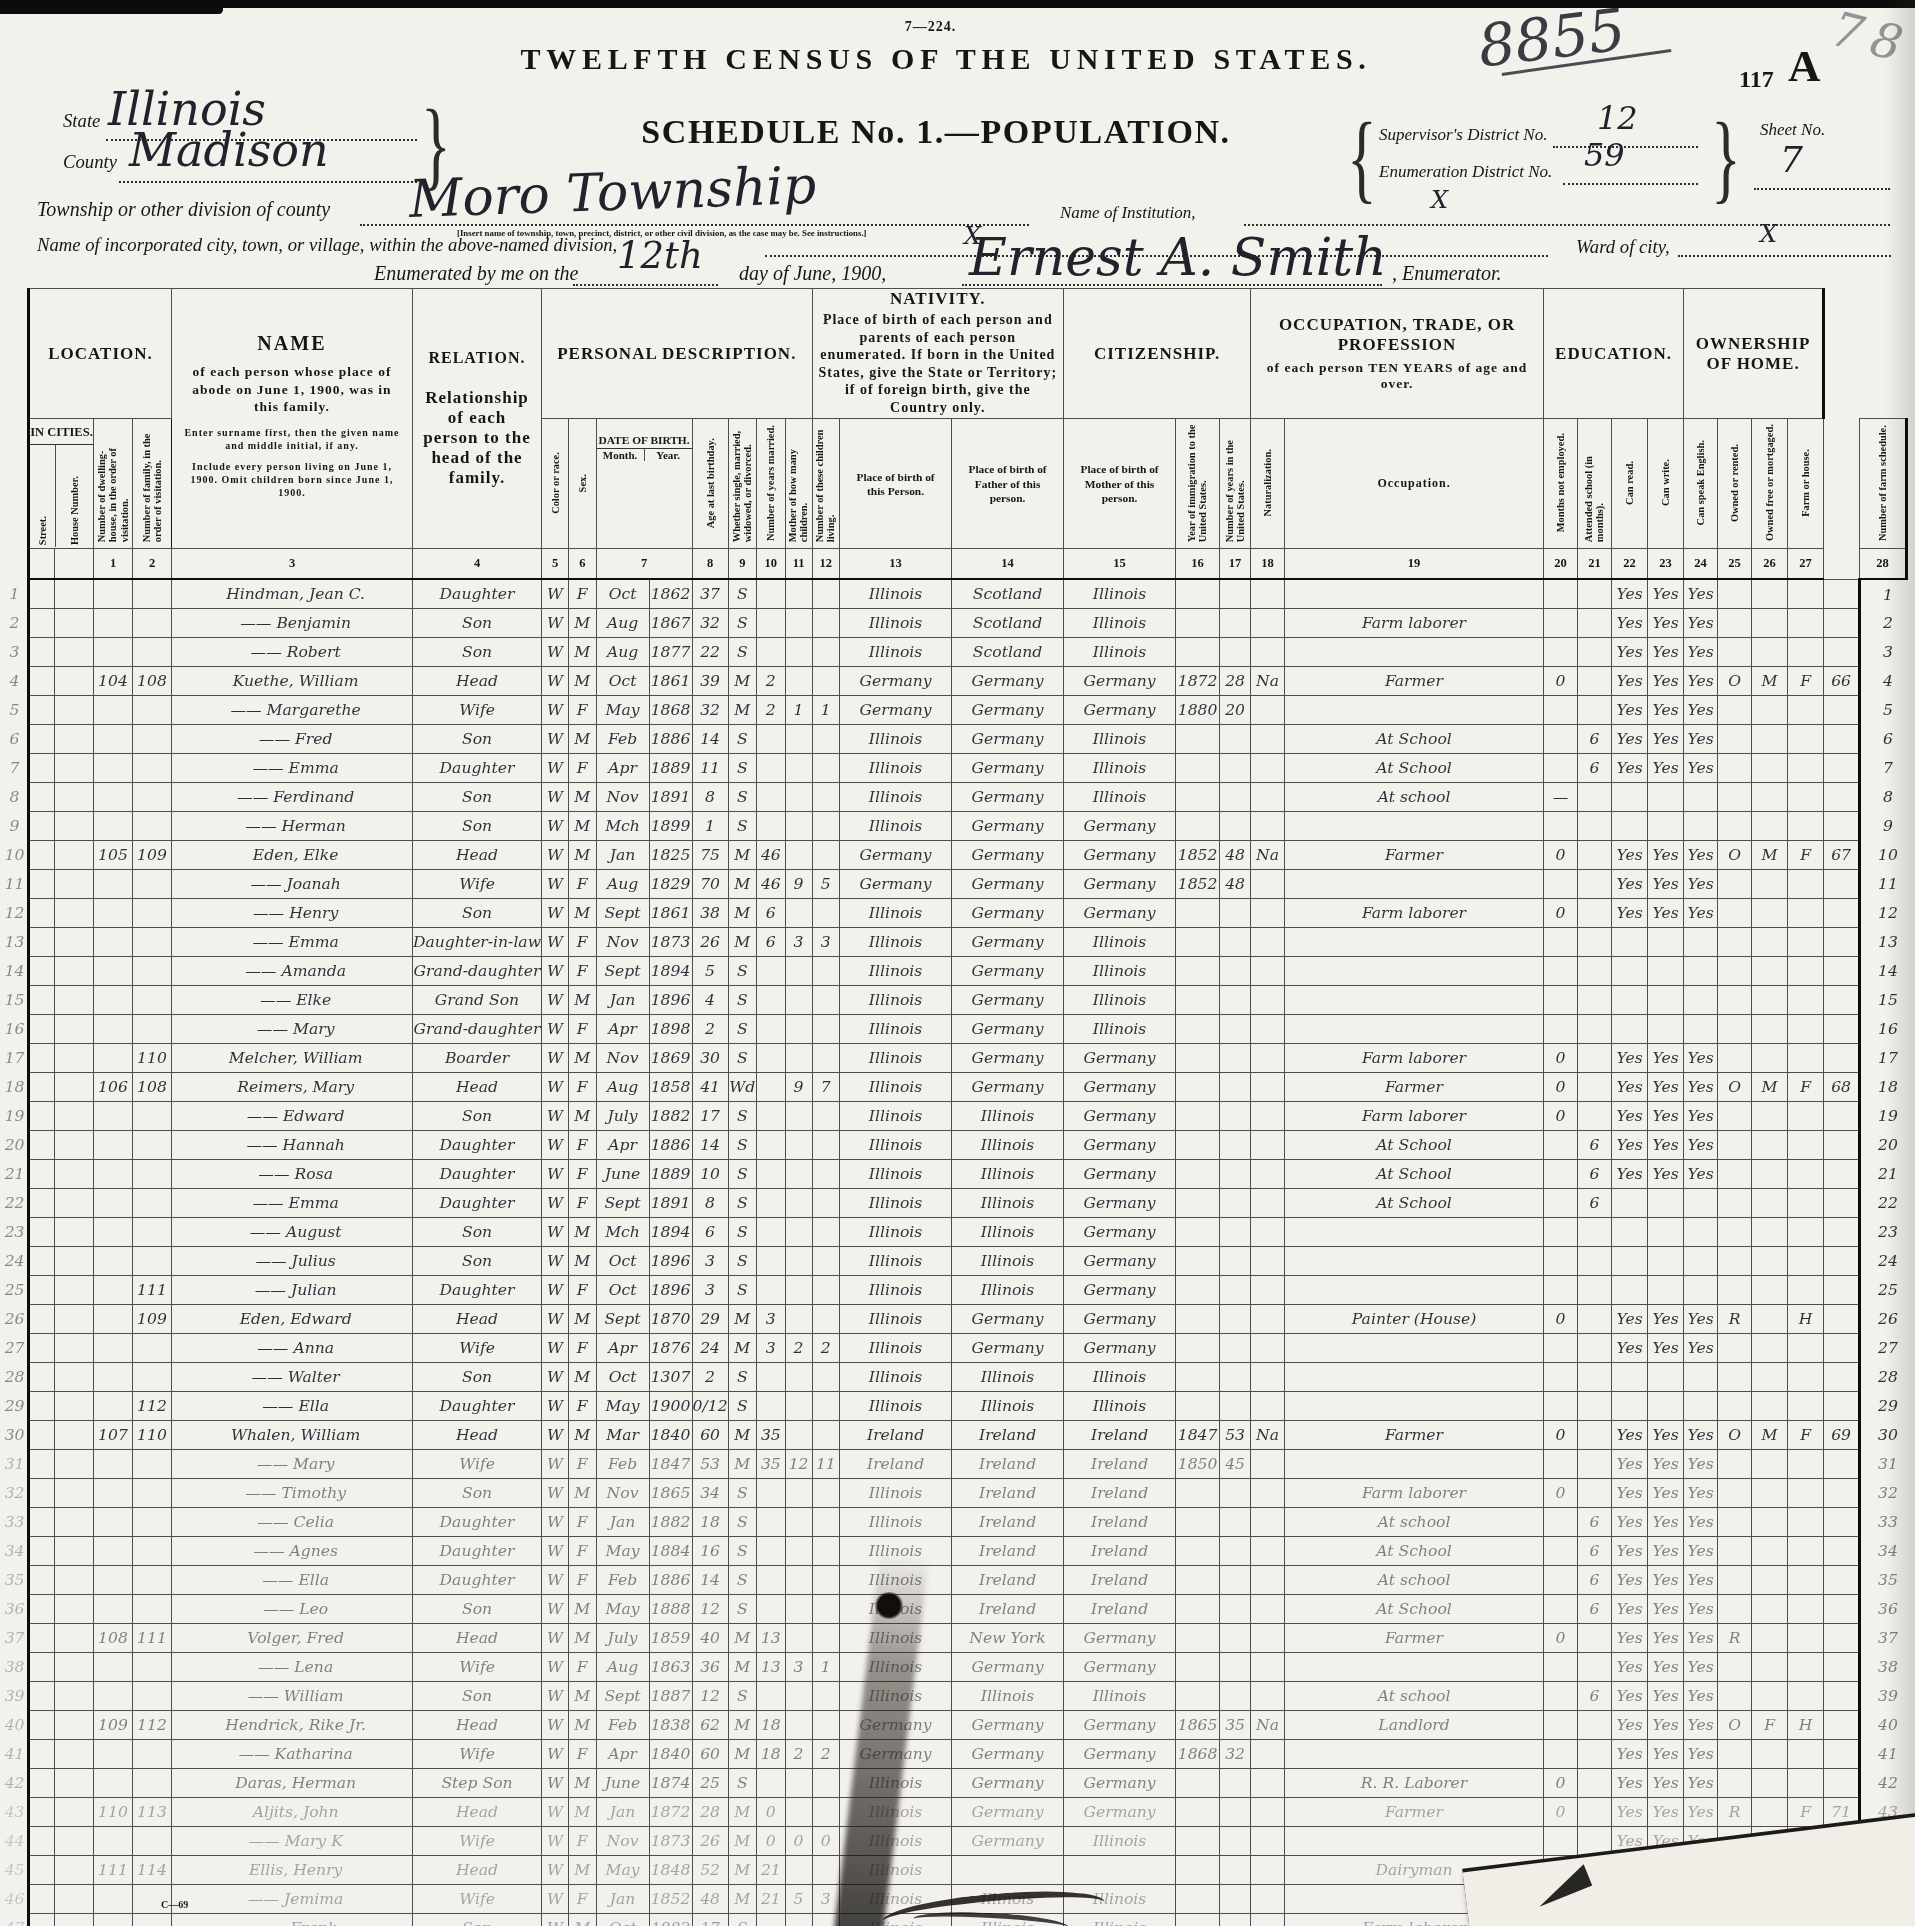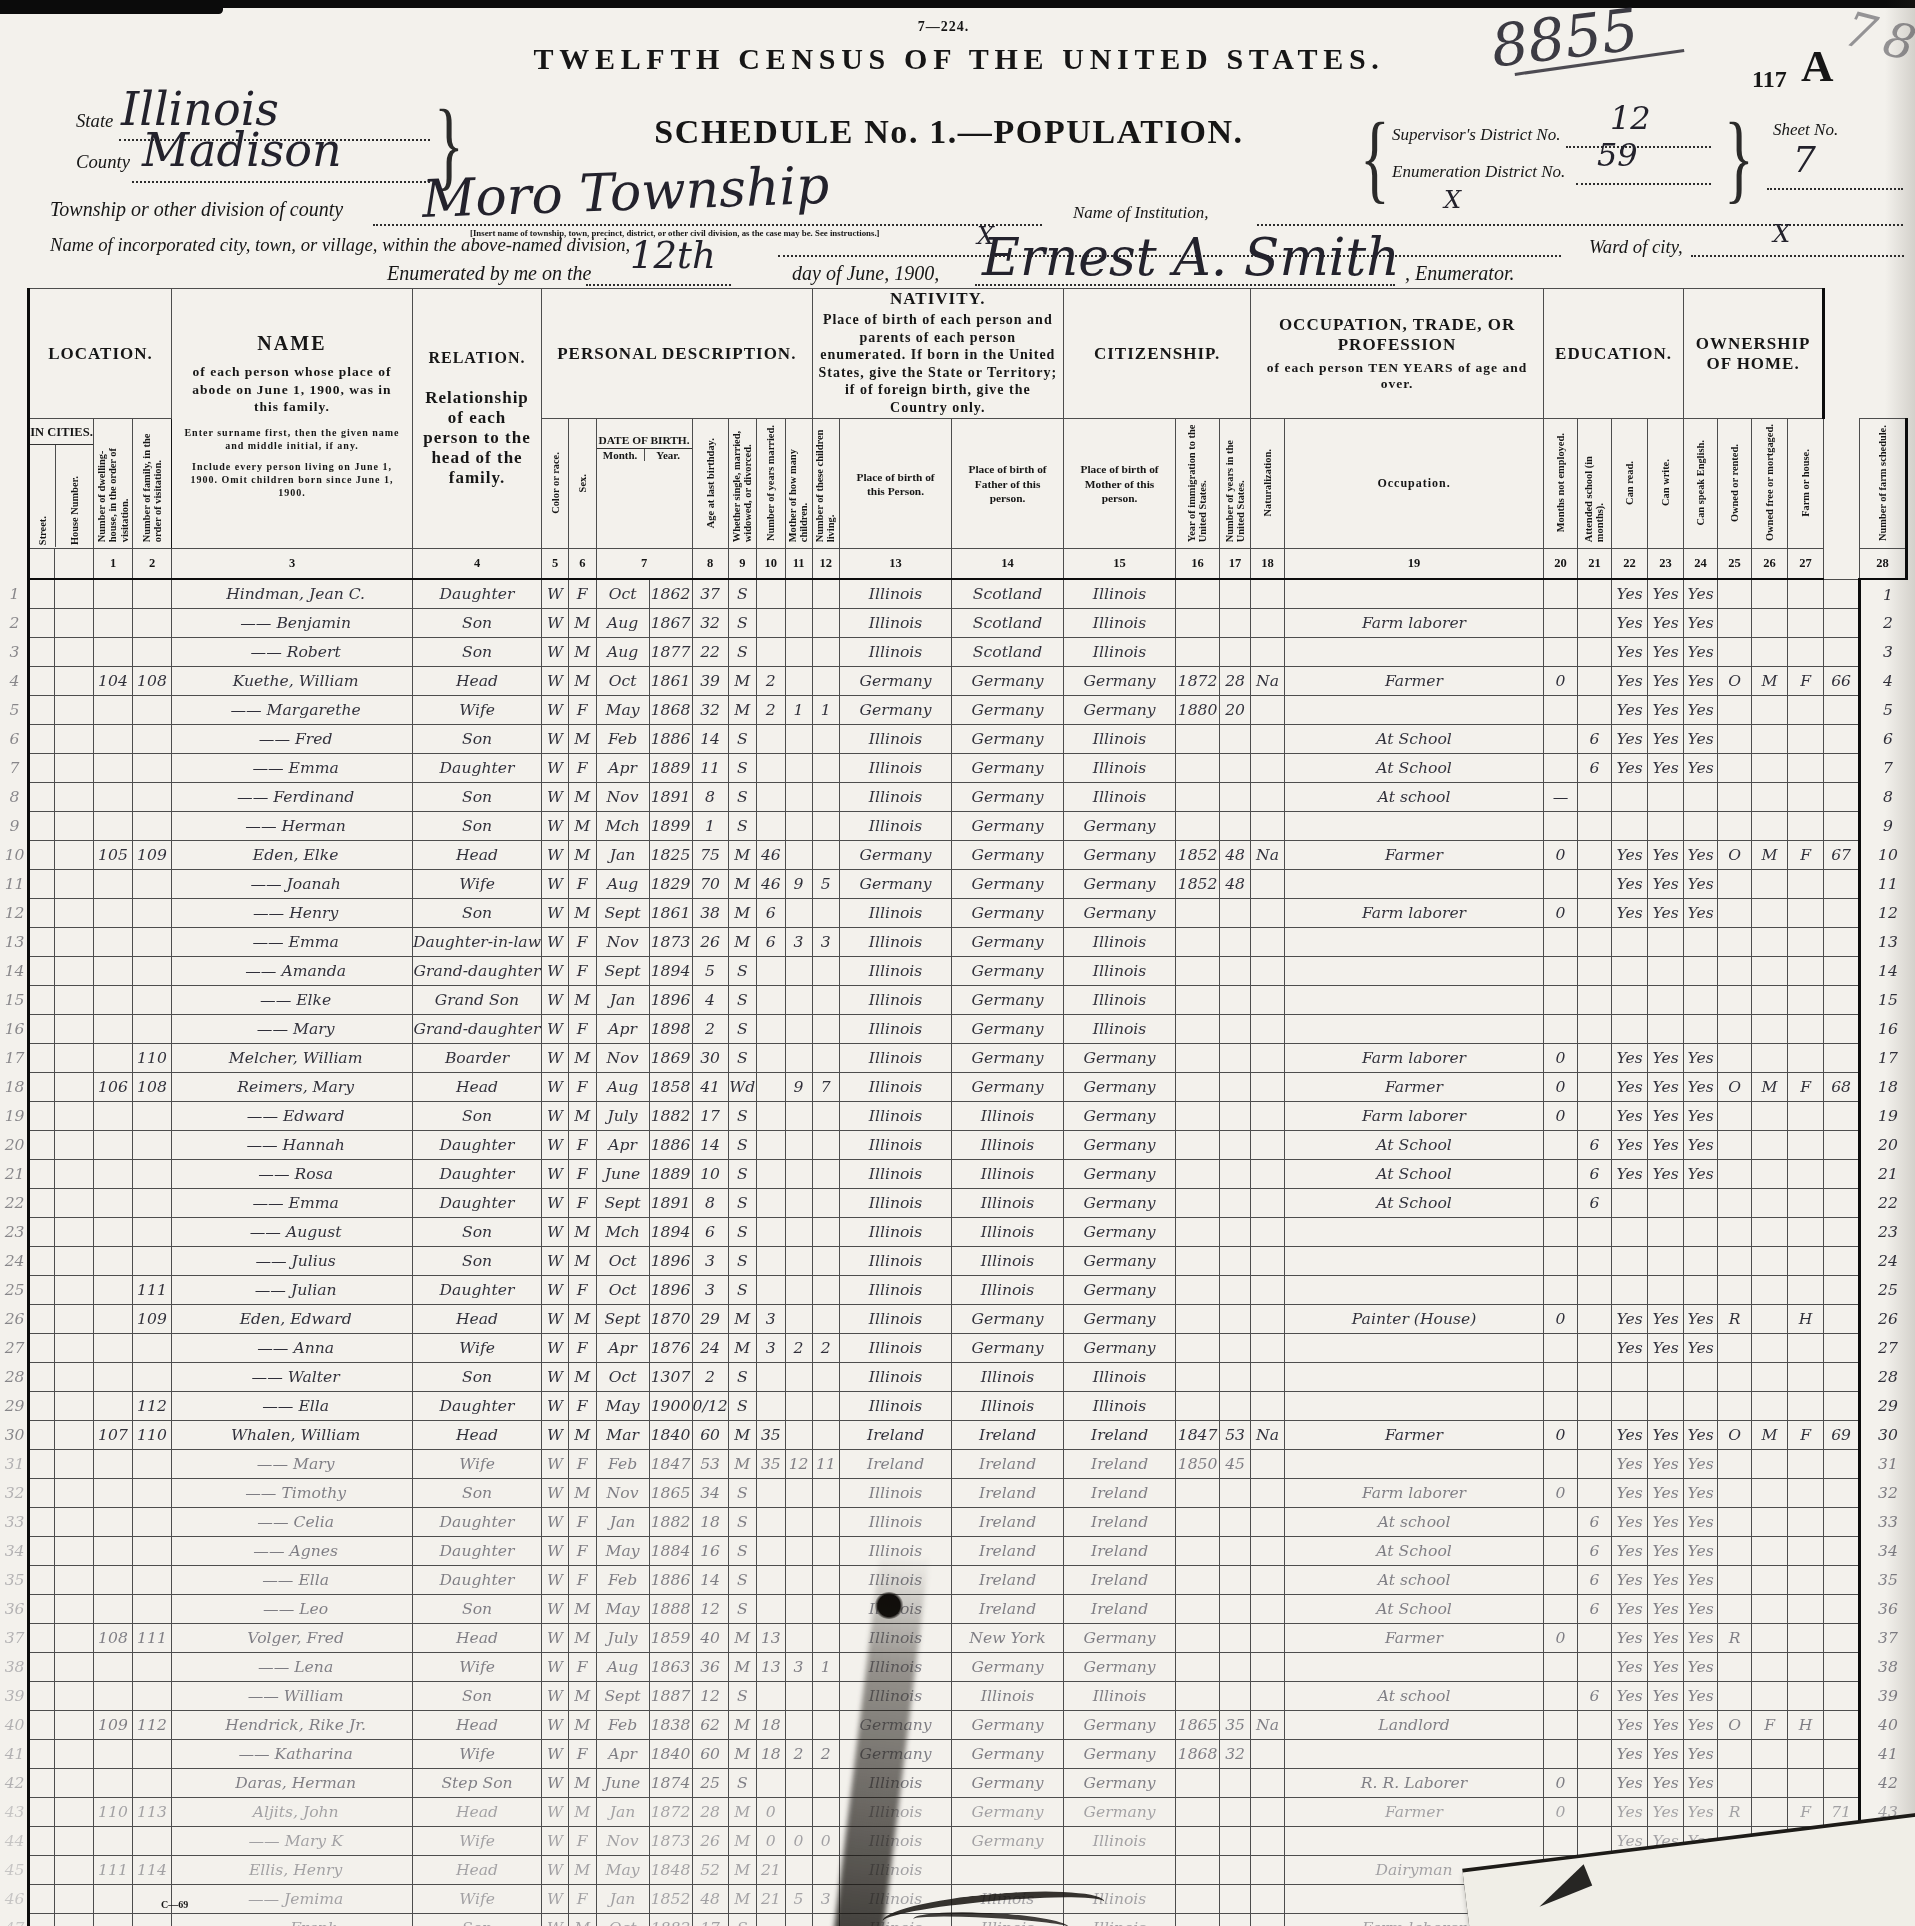--- a/index.html
+++ b/index.html
@@ -20,21 +20,21 @@
   .scrawl{position:absolute;left:882px;top:1894px;width:223px;height:28.5px;border-top:7.3px solid #14110e;
     border-radius:50%;transform:rotate(-5deg);opacity:.85;}
   .scrawl2{position:absolute;left:913px;top:1913px;width:156px;height:15.6px;border-top:5.2px solid #14110e;
     border-radius:50%;transform:rotate(3deg);opacity:.8;}
   .tear{position:absolute;left:1468px;top:1841px;width:508px;height:119px;background:#f0eee7;
     transform:rotate(-7deg);box-shadow:0 -3.6px 0 #1d1b18,0 2.1px 5.2px rgba(0,0,0,.25);}
   .tearwedge{position:absolute;left:1533px;top:1874px;width:0;height:0;
     border-left:57px solid transparent;border-bottom:23px solid #11100e;transform:rotate(-22deg);opacity:.9;}
 
   
-  #hdr{position:absolute;left:15px;top:0;width:1676px;height:289px;}
+  #hdr{position:absolute;left:2px;top:0;width:1676px;height:289px;}
   .abs{position:absolute;white-space:nowrap;}
   .formno{left:0;top:18.7px;width:1857px;text-align:center;font-size:14px;font-weight:bold;letter-spacing:1px;}
   .census-title{left:0;top:42px;width:1888px;text-align:center;font-size:30px;font-weight:bold;letter-spacing:5.7px;}
   .sched-title{left:0;top:113px;width:1868px;text-align:center;font-size:34px;font-weight:bold;letter-spacing:1.6px;}
   .script{font-family:"DejaVu Serif",serif;font-style:italic;color:#23222c;}
   .stamp{left:1476px;top:4.2px;font-size:58px;transform:rotate(-7deg);opacity:.88;}
   .stampline{left:1499px;top:61px;width:171px;border-top:3.6px solid #23222c;transform:rotate(-8deg);opacity:.8;}
   .pageno{left:1737px;top:66px;font-size:24px;font-weight:bold;}
   .pageletter{left:1786px;top:40px;font-size:45px;font-weight:bold;font-family:"Liberation Serif",serif;}
   .corner78{left:1830px;top:9.3px;font-size:48px;transform:rotate(14deg);opacity:.45;letter-spacing:9.3px;}
@@ -144,21 +144,21 @@
   <div class="abs lbl" style="left:35px;top:234px;">Name of incorporated city, town, or village, within the above-named division,</div>
   <div class="abs script xmark" style="left:962px;top:222px;">X</div>
   <div class="dl" style="left:763px;top:255px;width:783px;"></div>
   <div class="abs lbl" style="left:1574px;top:236px;">Ward of city,</div>
   <div class="abs script xmark" style="left:1758px;top:220px;">X</div>
   <div class="dl" style="left:1676px;top:255px;width:213px;"></div>
 
   <div class="abs lbl" style="left:372px;top:262px;font-size:20px;">Enumerated by me on the</div>
   <div class="abs script" style="left:615px;top:234px;font-size:37px;">12th</div>
   <div class="dl" style="left:571px;top:284px;width:145px;"></div>
-  <div class="abs lbl" style="left:737px;top:262px;font-size:20px;margin-left:40px;">day of June, 1900,</div>
+  <div class="abs lbl" style="left:737px;top:262px;font-size:20px;">day of June, 1900,</div>
   <div class="abs script" style="left:967px;top:227px;font-size:52px;">Ernest A. Smith</div>
   <div class="dl" style="left:960px;top:284px;width:420px;"></div>
   <div class="abs lbl" style="left:1390px;top:262px;font-size:20px;">, Enumerator.</div>
 </div>
 
 <table id="grid">
   <colgroup>
     <col style="width:28.5px">
       <col style="width:26px">
       <col style="width:39px">

